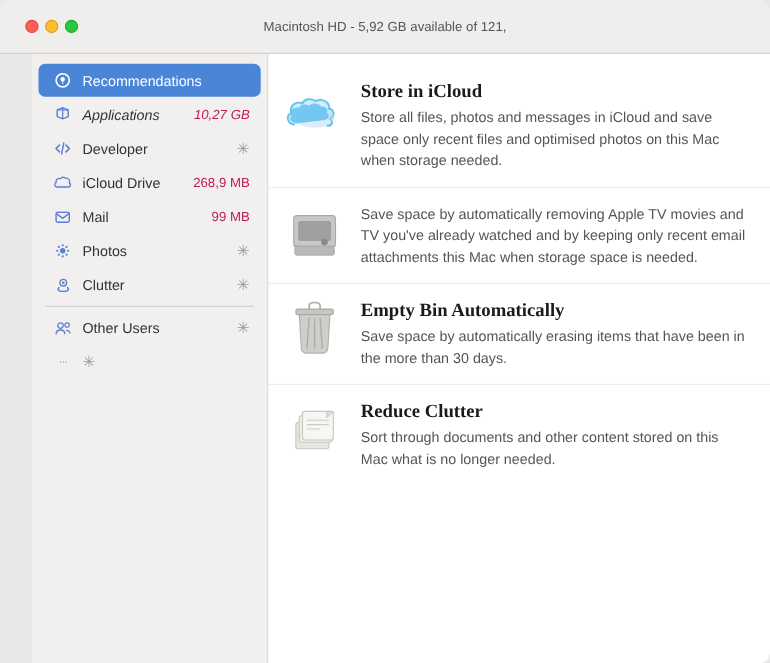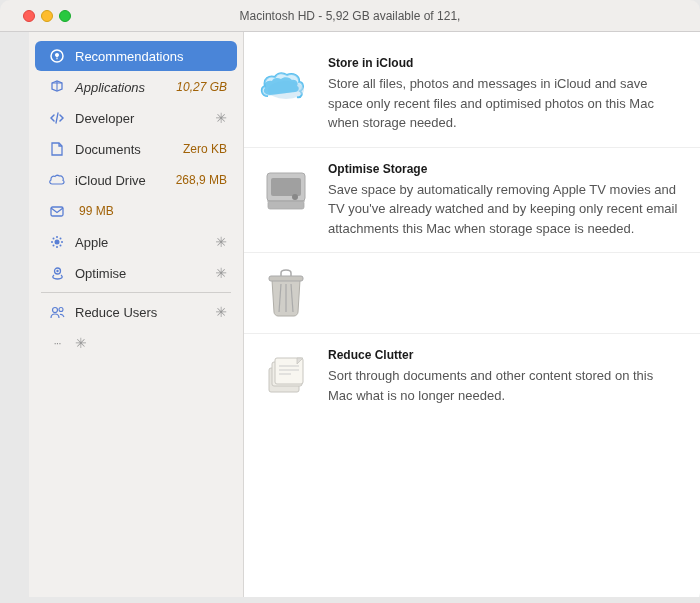--- a/index.html
+++ b/index.html
@@ -8,21 +8,21 @@
       width: 700px;
       height: 603px;
       font-family: -apple-system, BlinkMacSystemFont, 'Helvetica Neue', Arial, sans-serif;
       overflow: hidden;
       background: #e8e8e8;
       border-radius: 10px;
     }
 
     
     .title-bar {
-      height: 32px;
+      height: 49px;
       background: #f0eeec;
       display: flex;
       align-items: center;
       padding: 0 23px;
       border-bottom: 1px solid #d0cece;
       position: relative;
     }
 
     .traffic-lights {
       display: flex;
@@ -96,21 +96,21 @@
       color: #5a7fd4;
     }
 
     .sidebar-label {
       flex: 1;
       font-size: 13px;
     }
 
     .sidebar-size {
       font-size: 12px;
-      color: #a16207;
+      color: #be185d;
       margin-left: 4px;
     }
 
     .sidebar-spinner {
       font-size: 14px;
       color: #999;
     }
 
     .sidebar-divider {
       height: 1px;
@@ -145,24 +145,25 @@
       display: flex;
       align-items: center;
       justify-content: center;
     }
 
     .rec-content {
       flex: 1;
     }
 
     .rec-title {
-      font-size: 12px;
+      font-size: 17px;
       font-weight: 600;
       color: #1a1a1a;
       margin-bottom: 4px;
+      font-family: Liberation Serif, serif;
     }
 
     .rec-desc {
       font-size: 13px;
       color: #555;
       line-height: 1.5;
     }
 
     .applications-row {
       position: relative;
@@ -216,93 +217,84 @@
           <svg width="14" height="14" viewBox="0 0 14 14" fill="none">
             <path d="M4 4 L1 7 L4 10" stroke="#5a7fd4" stroke-width="1.5" stroke-linecap="round" fill="none"></path>
             <path d="M10 4 L13 7 L10 10" stroke="#5a7fd4" stroke-width="1.5" stroke-linecap="round" fill="none"></path>
             <path d="M8 2 L6 12" stroke="#5a7fd4" stroke-width="1.3" stroke-linecap="round"></path>
           </svg>
         </span>
         <span class="sidebar-label">Developer</span>
         <span class="sidebar-spinner">✳</span>
       </div>
 
-      <div class="sidebar-item">
-        <span class="sidebar-icon">
-          <svg width="12" height="14" viewBox="0 0 12 14" fill="none">
-            <path d="M1 1 L8 1 L11 4 L11 13 L1 13 Z" stroke="#5a7fd4" stroke-width="1.3" fill="none"></path>
-            <path d="M8 1 L8 4 L11 4" stroke="#5a7fd4" stroke-width="1.3" fill="none"></path>
-          </svg>
-        </span>
-        <span class="sidebar-label">Documents</span>
-        <span class="sidebar-size">Zero KB</span>
-      </div>
 
       <div class="sidebar-item">
         <span class="sidebar-icon">
           <svg width="16" height="12" viewBox="0 0 16 12" fill="none">
             <path d="M3 10 C0.5 10 0 7 2 6 C1.5 3 4 1.5 6 2.5 C7 1 9 1 10.5 2 C13 1.5 15 4 14 6.5 C15.5 7 15.5 10 13 10 Z" stroke="#5a7fd4" stroke-width="1.2" fill="none"></path>
           </svg>
         </span>
         <span class="sidebar-label">iCloud Drive</span>
         <span class="sidebar-size">268,9 MB</span>
       </div>
 
       <div class="sidebar-item">
         <span class="sidebar-icon">
           <svg width="14" height="11" viewBox="0 0 14 11" fill="none">
             <rect x="1" y="1" width="12" height="9" rx="1.5" stroke="#5a7fd4" stroke-width="1.3" fill="none"></rect>
             <path d="M1 2 L7 6.5 L13 2" stroke="#5a7fd4" stroke-width="1.3"></path>
           </svg>
         </span>
+        <span class="sidebar-label">Mail</span>
         <span class="sidebar-size">99 MB</span>
       </div>
 
       <div class="sidebar-item">
         <span class="sidebar-icon">
           <svg width="14" height="14" viewBox="0 0 14 14" fill="none">
             <circle cx="7" cy="7" r="2.5" fill="#5a7fd4"></circle>
             <circle cx="7" cy="2" r="1" fill="#5a7fd4"></circle>
             <circle cx="7" cy="12" r="1" fill="#5a7fd4"></circle>
             <circle cx="2" cy="7" r="1" fill="#5a7fd4"></circle>
             <circle cx="12" cy="7" r="1" fill="#5a7fd4"></circle>
             <circle cx="3.5" cy="3.5" r="1" fill="#5a7fd4"></circle>
             <circle cx="10.5" cy="3.5" r="1" fill="#5a7fd4"></circle>
             <circle cx="3.5" cy="10.5" r="1" fill="#5a7fd4"></circle>
             <circle cx="10.5" cy="10.5" r="1" fill="#5a7fd4"></circle>
           </svg>
         </span>
-        <span class="sidebar-label">Apple</span>
+        <span class="sidebar-label">Photos</span>
         <span class="sidebar-spinner">✳</span>
       </div>
 
       <div class="sidebar-item">
         <span class="sidebar-icon">
           <svg width="13" height="14" viewBox="0 0 13 14" fill="none">
             <circle cx="6.5" cy="5" r="3" stroke="#5a7fd4" stroke-width="1.3" fill="none"></circle>
             <path d="M3 9 C1 10.5 1 13 6.5 13 C12 13 12 10.5 10 9" stroke="#5a7fd4" stroke-width="1.3" fill="none"></path>
             <circle cx="6.5" cy="5" r="1.2" fill="#5a7fd4"></circle>
           </svg>
         </span>
-        <span class="sidebar-label">Optimise</span>
+        <span class="sidebar-label">Clutter</span>
         <span class="sidebar-spinner">✳</span>
       </div>
 
       <div class="sidebar-divider"></div>
 
       <div class="sidebar-item">
         <span class="sidebar-icon">
           <svg width="15" height="12" viewBox="0 0 15 12" fill="none">
             <circle cx="5" cy="4" r="2.5" stroke="#5a7fd4" stroke-width="1.2" fill="none"></circle>
             <path d="M1 12 C1 9 3 8 5 8 C7 8 9 9 9 12" stroke="#5a7fd4" stroke-width="1.2" fill="none"></path>
             <circle cx="11" cy="3.5" r="2" stroke="#5a7fd4" stroke-width="1.1" fill="none"></circle>
             <path d="M10 8.5 C11 8.2 13 8.8 14 11" stroke="#5a7fd4" stroke-width="1.1" fill="none"></path>
           </svg>
         </span>
-        <span class="sidebar-label">Reduce Users</span>
+        <span class="sidebar-label">Other Users</span>
         <span class="sidebar-spinner">✳</span>
       </div>
 
       <div class="sidebar-item">
         <span class="sidebar-icon" style="font-size:10px; color:#888; letter-spacing:-1px;">···</span>
         <span class="sidebar-spinner">✳</span>
       </div>
 
     </div>
 
@@ -328,40 +320,43 @@
           <svg width="50" height="46" viewBox="0 0 50 46" fill="none">
             <rect x="6" y="8" width="38" height="28" rx="3" fill="#c8c8c8"></rect>
             <rect x="6" y="8" width="38" height="28" rx="3" stroke="#aaa" stroke-width="1"></rect>
             <rect x="10" y="13" width="30" height="18" rx="2" fill="#a0a0a0"></rect>
             <ellipse cx="34" cy="32" rx="3" ry="3" fill="#888"></ellipse>
             <rect x="7" y="36" width="36" height="8" rx="2" fill="#b8b8b8" stroke="#aaa" stroke-width="0.8"></rect>
             <line x1="6" y1="36" x2="44" y2="36" stroke="#aaa" stroke-width="1"></line>
           </svg>
         </div>
         <div class="rec-content">
-          <div class="rec-title">Optimise Storage</div>
           <div class="rec-desc">Save space by automatically removing Apple TV movies and TV you've already watched and by keeping only recent email attachments this Mac when storage space is needed.</div>
         </div>
       </div>
 
       <div class="recommendation-item">
         <div class="rec-icon">
           <svg width="40" height="50" viewBox="0 0 40 50" fill="none">
 
             <path d="M6 12 L8 44 C8 46 10 48 12 48 L28 48 C30 48 32 46 32 44 L34 12 Z" fill="#d0cec8" stroke="#b0aea8" stroke-width="1"></path>
 
             <line x1="15" y1="16" x2="13" y2="44" stroke="#aaa" stroke-width="1.2"></line>
             <line x1="20" y1="16" x2="20" y2="44" stroke="#aaa" stroke-width="1.2"></line>
             <line x1="25" y1="16" x2="27" y2="44" stroke="#aaa" stroke-width="1.2"></line>
 
             <rect x="3" y="8" width="34" height="5" rx="2" fill="#c8c6c0" stroke="#aaa" stroke-width="1"></rect>
 
             <path d="M15 8 L15 5 C15 3 17 2 20 2 C23 2 25 3 25 5 L25 8" stroke="#aaa" stroke-width="1.5" fill="none"></path>
           </svg>
         </div>
+        <div class="rec-content">
+          <div class="rec-title">Empty Bin Automatically</div>
+          <div class="rec-desc">Save space by automatically erasing items that have been in the more than 30 days.</div>
+        </div>
       </div>
 
       <div class="recommendation-item">
         <div class="rec-icon">
           <svg width="46" height="48" viewBox="0 0 46 48" fill="none">
 
             <rect x="6" y="18" width="30" height="24" rx="2" fill="#e8e6e0" stroke="#c8c6c0" stroke-width="1"></rect>
             <rect x="9" y="12" width="30" height="24" rx="2" fill="#f0eee8" stroke="#c8c6c0" stroke-width="1"></rect>
             <rect x="12" y="8" width="28" height="26" rx="2" fill="#f8f6f0" stroke="#c8c6c0" stroke-width="1"></rect>
 

